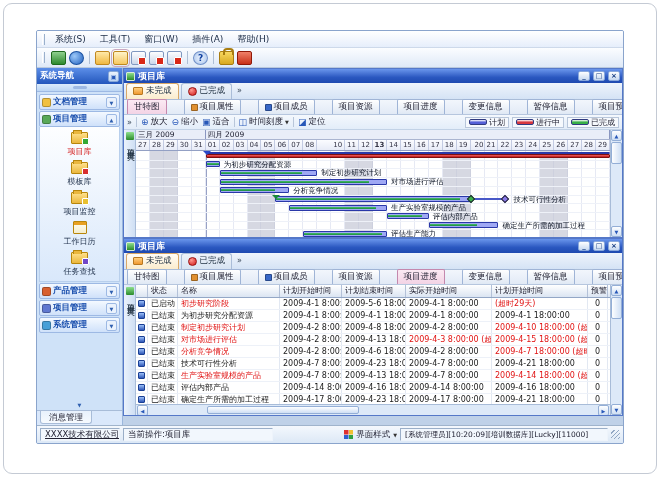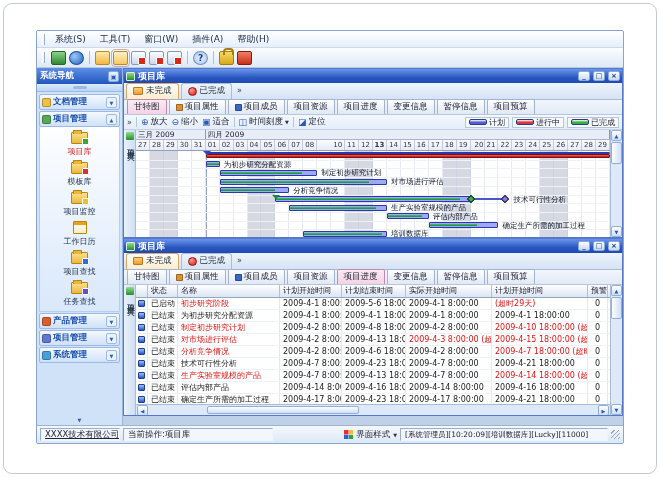--- a/index.html
+++ b/index.html
@@ -84,21 +84,21 @@
           color:#123a80; font-weight:bold; }
   .ftabs { height:17px; flex:none; background:linear-gradient(#eef4fc,#d5e3f5); border-bottom:1px solid #aabdd8;
            display:flex; align-items:flex-end; padding:0 2px; gap:2px; }
   .ftab { display:flex; align-items:center; gap:3px; font-size:8.5px; padding:1px 6px 2px; border:1px solid #aabdd8;
           border-bottom:none; border-radius:3px 3px 0 0; background:linear-gradient(#eef3fa,#d8e4f2); color:#234; }
   .ftab.on { background:linear-gradient(#fffdf8,#fbeccd); border-color:#d8a868; }
   .ficon { width:10px; height:8px; background:linear-gradient(#ffd080,#f09830); border:1px solid #b87820; border-radius:1px; }
   .ficon.done { width:9px; height:9px; border-radius:50%; background:radial-gradient(circle at 35% 30%,#ff9890,#d01818); border:1px solid #981010; }
   .fmore { font-size:8px; color:#345; padding:0 3px 2px; align-self:center; }
   .tabs { height:15px; flex:none; background:linear-gradient(#f2f6fc,#e2eaf6); border-bottom:1px solid #b6c6de;
-          display:flex; align-items:flex-end; padding:0 3px; gap:2px; }
+          display:flex; align-items:flex-end; padding:0 3px; gap:17px; }
   .tab { font-size:8.5px; padding:1px 6px; border:1px solid #9fb4d6; border-bottom:none; border-radius:2px 2px 0 0;
          background:linear-gradient(#ffffff,#dfe8f4); color:#223; display:flex; gap:2px; align-items:center; white-space:nowrap; }
   .tab.on { background:linear-gradient(#fbeaf3,#f3d3e5); border-color:#c488ae; }
   .tabico { width:7px; height:7px; border-radius:1px; border:1px solid rgba(0,0,0,.3); }
 
   .gtools { height:15px; flex:none; background:linear-gradient(#f4f8fd,#e3edf9); border-bottom:1px solid #c2d2e6;
             display:flex; align-items:center; padding:0 3px; font-size:8.5px; color:#223; }
   .gtbtns { display:flex; align-items:center; gap:4px; }
   .gchev { font-size:8px; color:#345; }
   .gsep { width:1px; height:10px; background:#b8c6da; }
@@ -248,26 +248,20 @@
                 <span class="badge" style="background: rgb(232, 192, 48);"></span>
               </span>
               <span class="lbl">项目监控</span>
             </div>
             <div class="sbitem">
               <span class="calico"></span>
               <span class="lbl">工作日历</span>
             </div>
             <div class="sbitem">
               <span class="fold">
-                <span class="badge" style="background: rgb(56, 104, 216);"></span>
-              </span>
-              <span class="lbl">项目查找</span>
-            </div>
-            <div class="sbitem">
-              <span class="fold">
                 <span class="badge" style="background: rgb(112, 72, 200);"></span>
               </span>
               <span class="lbl">任务查找</span>
             </div>
           </div>
           <div class="sbsec">
             <span class="ic" style="background: rgb(216, 96, 48);"></span>
             <span class="lbl">产品管理</span>
             <span class="chev">▼</span>
           </div>
@@ -276,20 +270,23 @@
             <span class="lbl">项目管理</span>
             <span class="chev">▼</span>
           </div>
           <div class="sbsec">
             <span class="ic" style="background: rgb(72, 160, 216);"></span>
             <span class="lbl">系统管理</span>
             <span class="chev">▼</span>
           </div>
         </div>
       <div class="sbscroll">▼</div>
+      <div class="msgtabs">
+        <span class="mtab">消息管理</span>
+      </div>
     </div>
 
     <div class="mdi">
 
       <div class="win" id="win-gantt">
         <div class="tbar">
           <span class="wic"></span>
           <span class="ttl">项目库</span>
           <span class="wbtn">_</span>
           <span class="wbtn">□</span>
@@ -504,21 +501,21 @@
                   <div class="prg" style="width: 85%;"></div>
                 </div>
                 <div class="glabel" style="left: calc(61.7647% + 4px); top: 60.9px;">评估内部产品</div>
                 <div class="gbar" style="left: 61.7647%; top: 71.1px; width: 14.7059%;">
                   <div class="prg" style="width: 70%;"></div>
                 </div>
                 <div class="glabel" style="left: calc(76.4706% + 4px); top: 69.6px;">确定生产所需的加工过程</div>
                 <div class="gbar" style="left: 35.2941%; top: 79.8px; width: 17.6471%;">
                   <div class="prg" style="width: 95%;"></div>
                 </div>
-                <div class="glabel" style="left: calc(52.9412% + 4px); top: 78.3px;">培训数据库</div>
+                <div class="glabel" style="left: calc(52.9412% + 4px); top: 78.3px;">评估生产能力</div>
               </div>
           </div>
           <div class="vscroll">
             <span class="sarr">▲</span>
             <span class="sthumb"></span>
             <span class="sarr bottom">▼</span>
           </div>
         </div>
       </div>
 

